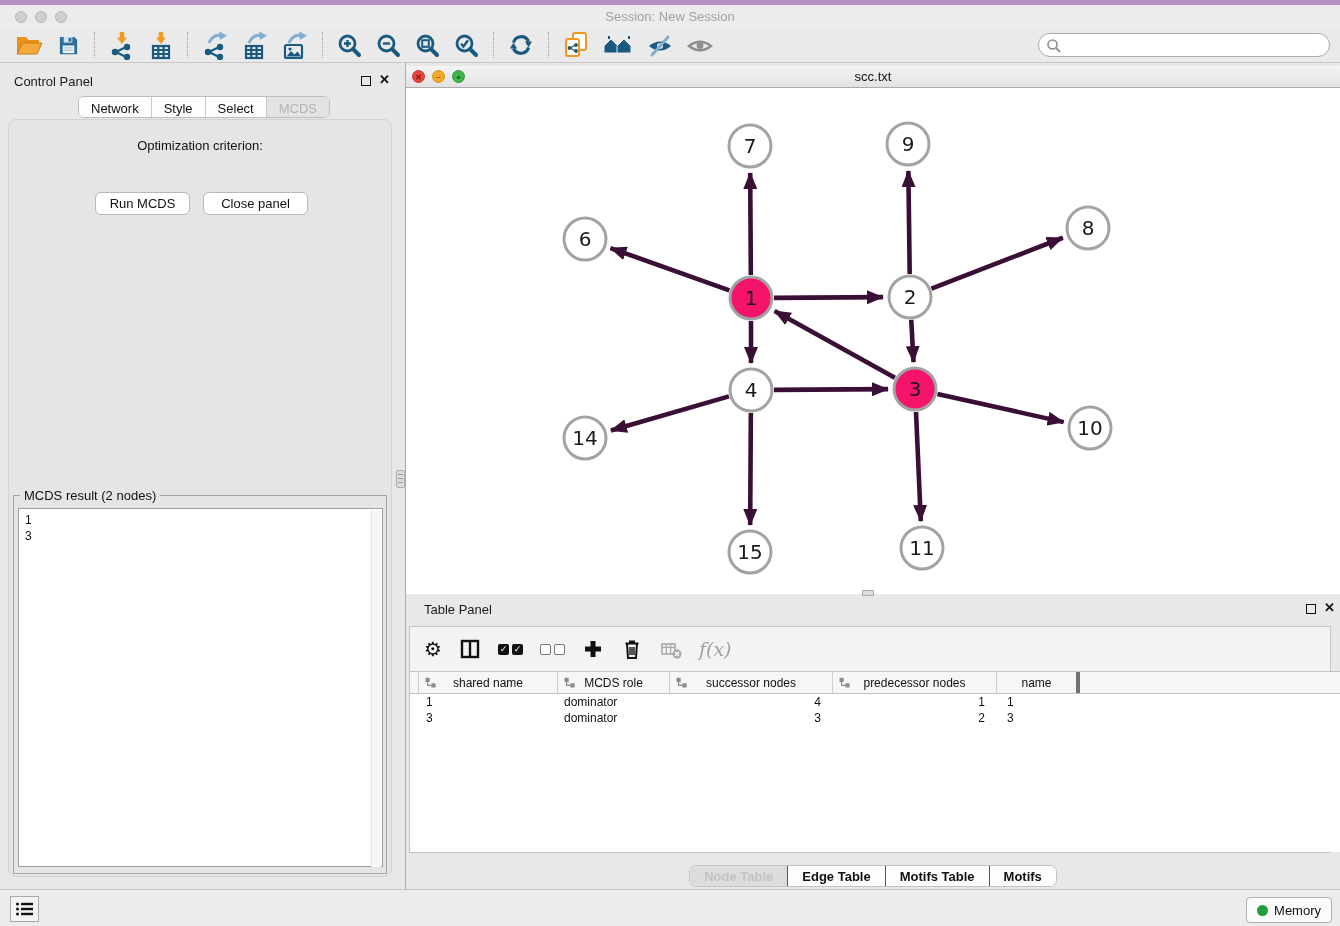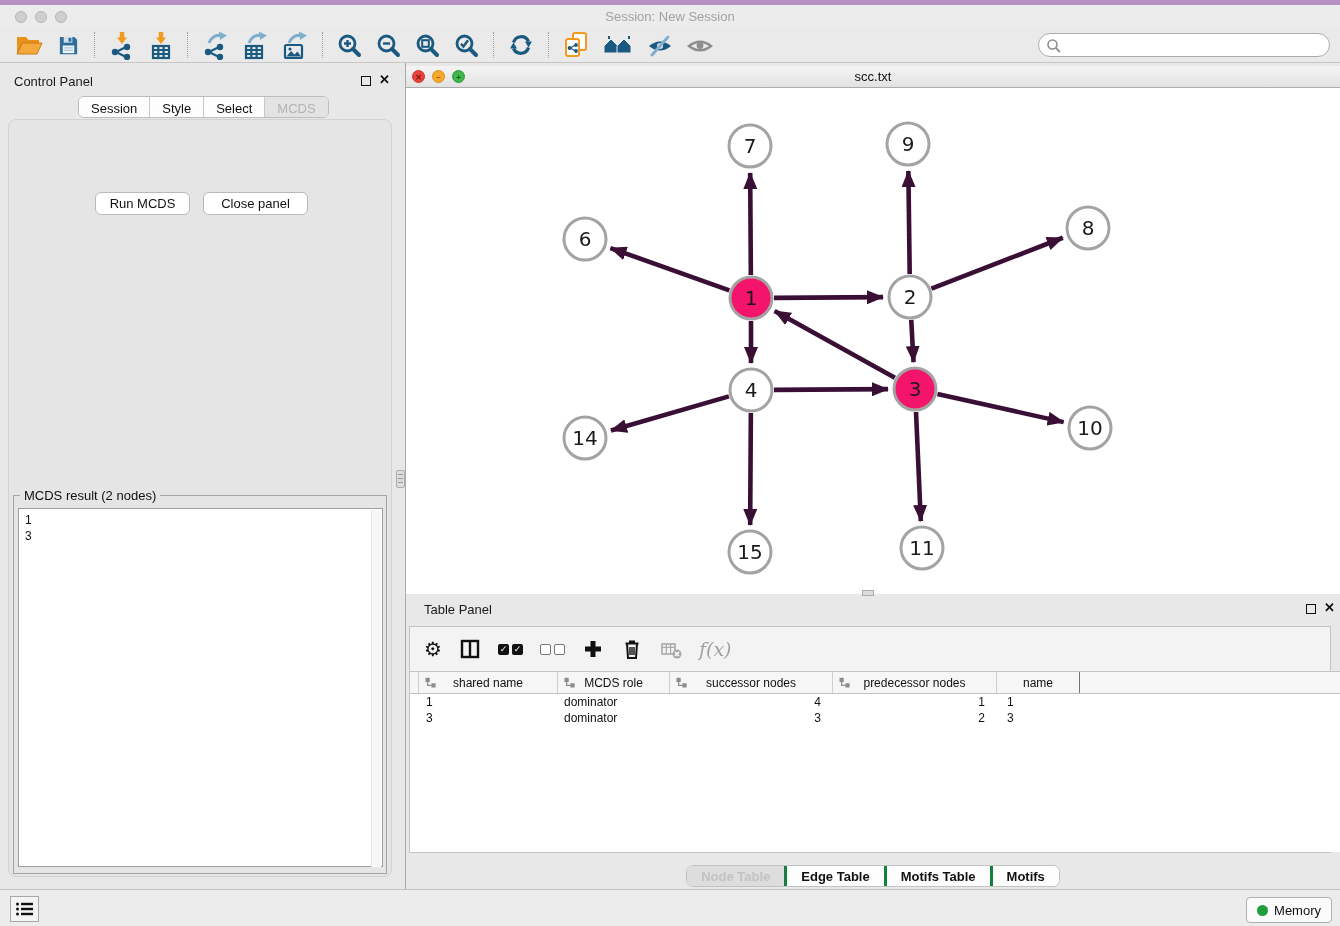--- a/index.html
+++ b/index.html
@@ -75,29 +75,29 @@
   .chk-pair { display:flex; gap:3px; }
   .chk { width:11px; height:11px; border-radius:2px; }
   .chk.on { background:#111; color:#FFF; font-size:9px; line-height:11px; text-align:center; }
   .chk.off { background:#FFF; border:1.5px solid #777; }
   .fx-glyph { font-family:"DejaVu Serif",serif; font-style:italic; font-size:19px; color:#A0A0A0; }
 
   .tp-table { position:absolute; left:0; top:44px; width:1092px; height:181px; background:#FFF; border-top:1px solid #C4C4C4; }
   .tp-thead { display:flex; height:22px; background:#F6F6F6; border-bottom:1px solid #C0C0C0; }
   .th { position:relative; display:flex; align-items:center; justify-content:center; border-right:1px solid #CFCFCF; font-size:12px; color:#111; }
   .th .hicon { position:absolute; left:6px; top:5px; }
-  .th0 { width:9px; } .th1 { width:139px; } .th2 { width:112px; } .th3 { width:163px; } .th4 { width:164px; } .th5 { width:83px; border-right:1px solid #737373; }
+  .th0 { width:9px; } .th1 { width:139px; } .th2 { width:112px; } .th3 { width:163px; } .th4 { width:164px; } .th5 { width:83px; border-right:4px solid #737373; }
   .tp-row { display:flex; height:16px; font-size:12px; color:#111; }
   .td { padding:1px 4px; white-space:nowrap; overflow:hidden; }
   .td.r { text-align:right; padding-right:12px; }
   .td0{width:9px;} .td1{width:139px;padding-left:7px;} .td2{width:112px;padding-left:6px;} .td3{width:163px;} .td4{width:164px;} .td5{width:83px;padding-left:10px;}
 
   .tp-tabs { position:absolute; left:406px; top:802px; width:934px; height:23px; display:flex; justify-content:center; }
   .tp-tabgroup { display:flex; border:1px solid #C2C2C2; border-radius:7px; overflow:hidden; background:#FDFDFD; height:22px; }
-  .tp-tab { font-size:13px; font-weight:700; color:#111; background:#FDFDFD; border:none; border-right:3px solid #15803d; padding:0 14px; cursor:default; }
+  .tp-tab { font-size:13px; font-weight:700; color:#111; background:#FDFDFD; border:none; border-right:1px solid #15803d; padding:0 14px; cursor:default; }
   .tp-tab:last-child{ border-right:none; }
   .tp-tab.active { background:#DDDDDD; color:#C2C2C2; }
 
   
   .statusbar { position:absolute; left:0; top:889px; width:1340px; height:37px; background:#ECECEC; border-top:1px solid #C6C6C6; }
   .list-btn { position:absolute; left:10px; top:6px; width:29px; height:26px; background:#F4F4F4; border:1px solid #A8A8A8; display:flex; align-items:center; justify-content:center; }
   .memory-btn { position:absolute; right:8px; top:7px; height:26px; background:#FBFBFB; border:1px solid #B0B0B0; border-radius:4px; display:flex; align-items:center; gap:6px; padding:12px 10px; font-size:13px; color:#111; }
   .mem-dot { width:11px; height:11px; border-radius:50%; background:#1F9E3C; }
 </style>
 </head>
@@ -275,26 +275,27 @@
   </div>
 
   <div class="workspace">
 
     <div class="cp-header">
       <span class="panel-title">Control Panel</span>
       <span class="float-ic"></span>
       <span class="close-ic">✕</span>
     </div>
     <div class="cp-tabs">
-      <button class="cp-tab">Session</button>
+      <button class="cp-tab">Network</button>
       <button class="cp-tab">Style</button>
       <button class="cp-tab">Select</button>
       <button class="cp-tab active">MCDS</button>
     </div>
     <div class="cp-content">
+      <div class="opt-label">Optimization criterion:</div>
       <button class="cp-btn btn-run">Run MCDS</button>
       <button class="cp-btn btn-close">Close panel</button>
       <div class="result-group">
         <span class="result-legend">MCDS result (2 nodes)</span>
         <div class="result-area">
           <div>1</div>
           <div>3</div>
           <div class="result-scroll"></div>
         </div>
       </div>

